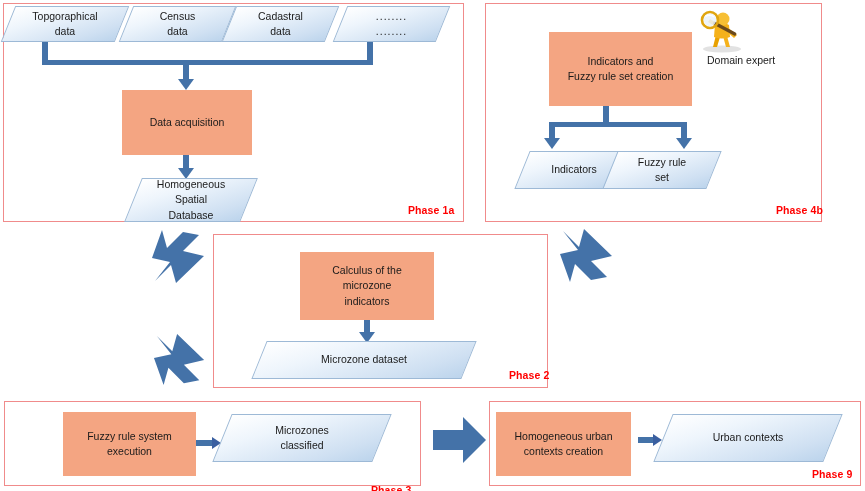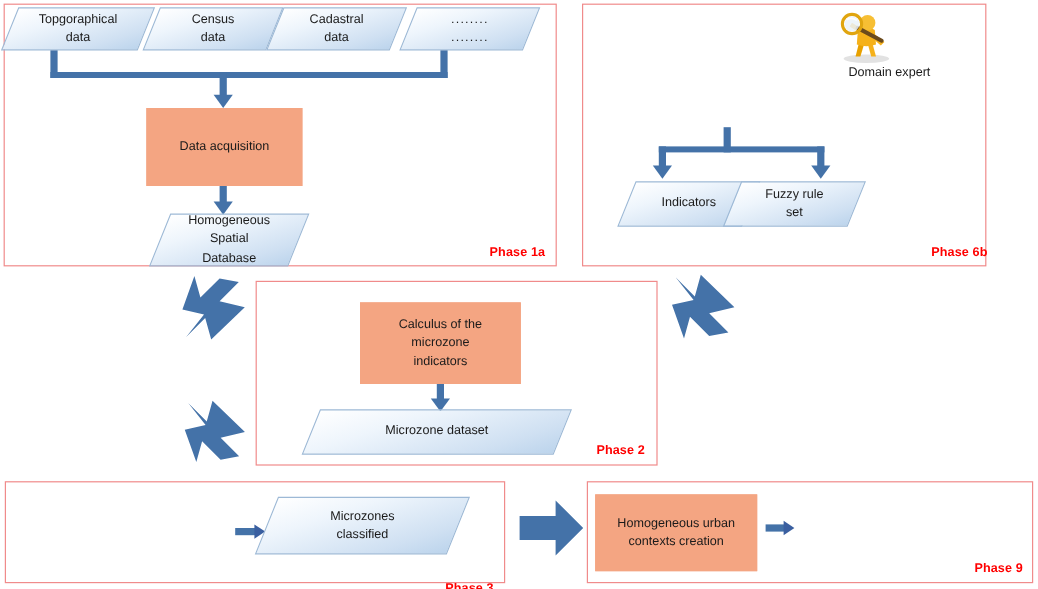--- a/index.html
+++ b/index.html
@@ -161,22 +161,25 @@
 
   <div class="conn" style="left:183px; top:155px; width:6px; height:15px;"></div>
   <div class="arrow-down" style="left:178px; top:168px;"></div>
 
   <div class="data-shape" style="left:133px; top:178px; width:116px; height:44px;">
     <div class="skew"></div>
     <div class="txt">Homogeneous<br>Spatial<br>Database</div>
   </div>
 
   <div class="phase-box" style="left:485px; top:3px; width:337px; height:219px;"></div>
-  <div class="phase-label" style="left:776px; top:204px;">Phase 6b</div>
-
+  <div class="phase-label" style="left:776px; top:204px;">Phase 4b</div>
+
+  <div class="proc" style="left:549px; top:32px; width:143px; height:74px;">
+    <span>Indicators and<br>Fuzzy rule set creation</span>
+  </div>
 
   <div class="expert-icon" style="left:696px; top:8px; width:52px; height:45px;">
     <svg width="52" height="45" viewBox="0 0 52 45" xmlns="http://www.w3.org/2000/svg">
       <ellipse cx="26" cy="41" rx="19" ry="3.5" fill="#d8d8d8" opacity="0.75"></ellipse>
 
       <path d="M20 27 L17 39 L21 39 L24 29 Z" fill="#e8a100"></path>
       <path d="M27 28 L30 39 L34 39 L31 28 Z" fill="#f5b11a"></path>
 
       <path d="M19 16 Q26 12 33 17 L34 29 Q26 32 18 29 Z" fill="#f5b11a"></path>
 
@@ -217,21 +220,21 @@
     </svg>
   </div>
 
   <div class="block-arrow" style="left:558px; top:228px; width:58px; height:56px;">
     <svg width="58" height="56" viewBox="0 0 58 56" xmlns="http://www.w3.org/2000/svg">
       <path d="M5 3 L21 19 L26 1 L54 28 L33 33 L49 49 L33 52 L17 36 L12 54 L2 26 L20 22 Z" fill="#4472a8"></path>
     </svg>
   </div>
 
   <div class="phase-box" style="left:213px; top:234px; width:335px; height:154px;"></div>
-  <div class="phase-label" style="left:481px; top:369px;padding-left:16px;">Phase 2</div>
+  <div class="phase-label" style="left:493px; top:369px;padding-left:16px;">Phase 2</div>
 
   <div class="proc" style="left:300px; top:252px; width:134px; height:68px;">
     <span>Calculus of the microzone<br>indicators</span>
   </div>
 
   <div class="conn" style="left:364px; top:320px; width:6px; height:14px;"></div>
   <div class="arrow-down" style="left:359px; top:332px;"></div>
 
   <div class="data-shape" style="left:259px; top:341px; width:210px; height:38px;">
     <div class="skew"></div>
@@ -240,20 +243,23 @@
 
   <div class="block-arrow" style="left:152px; top:333px; width:56px; height:54px;">
     <svg width="56" height="54" viewBox="0 0 58 56" xmlns="http://www.w3.org/2000/svg">
       <path d="M5 3 L21 19 L26 1 L54 28 L33 33 L49 49 L33 52 L17 36 L12 54 L2 26 L20 22 Z" fill="#4472a8"></path>
     </svg>
   </div>
 
   <div class="phase-box" style="left:4px; top:401px; width:417px; height:85px;"></div>
   <div class="phase-label" style="left:371px; top:484px;">Phase 3</div>
 
+  <div class="proc" style="left:63px; top:412px; width:133px; height:64px;">
+    <span>Fuzzy rule system<br>execution</span>
+  </div>
 
   <div class="conn" style="left:196px; top:440px; width:18px; height:6px;"></div>
   <div class="arrow-right-sm" style="left:212px; top:437px;"></div>
 
   <div class="data-shape" style="left:222px; top:414px; width:160px; height:48px;">
     <div class="skew"></div>
     <div class="txt">Microzones<br>classified</div>
   </div>
 
   <div class="block-arrow" style="left:432px; top:414px; width:55px; height:52px;">
@@ -265,14 +271,18 @@
   <div class="phase-box" style="left:489px; top:401px; width:372px; height:85px;"></div>
   <div class="phase-label" style="left:812px; top:468px;">Phase 9</div>
 
   <div class="proc" style="left:496px; top:412px; width:135px; height:64px;">
     <span>Homogeneous urban<br>contexts creation</span>
   </div>
 
   <div class="conn" style="left:638px; top:437px; width:17px; height:6px;"></div>
   <div class="arrow-right-sm" style="left:653px; top:434px;"></div>
 
+  <div class="data-shape" style="left:663px; top:414px; width:170px; height:48px;">
+    <div class="skew"></div>
+    <div class="txt">Urban contexts</div>
+  </div>
 
 </div>
 
 </body></html>

